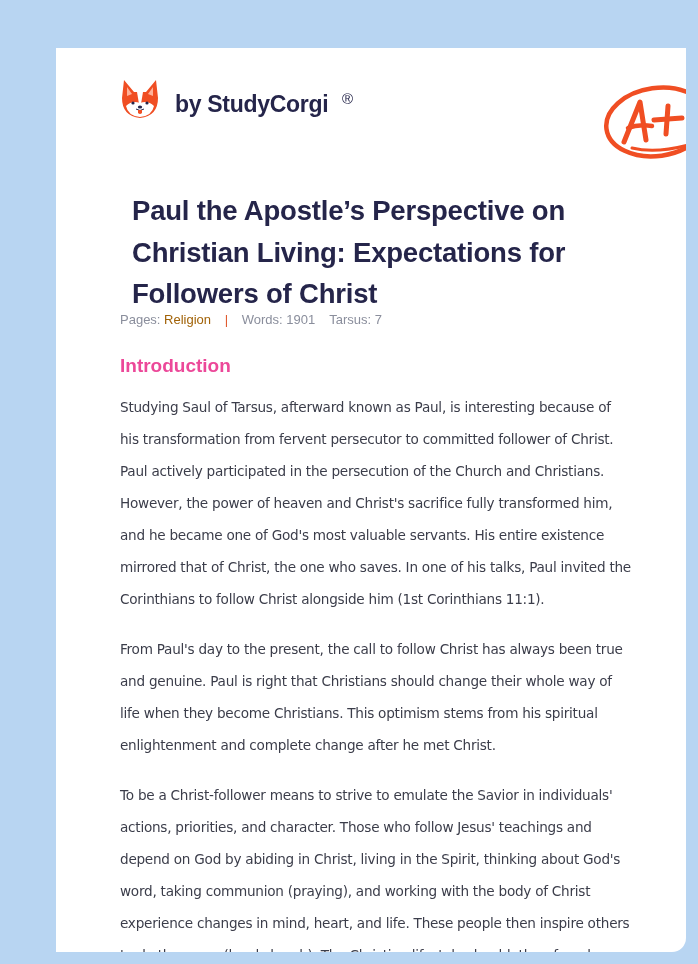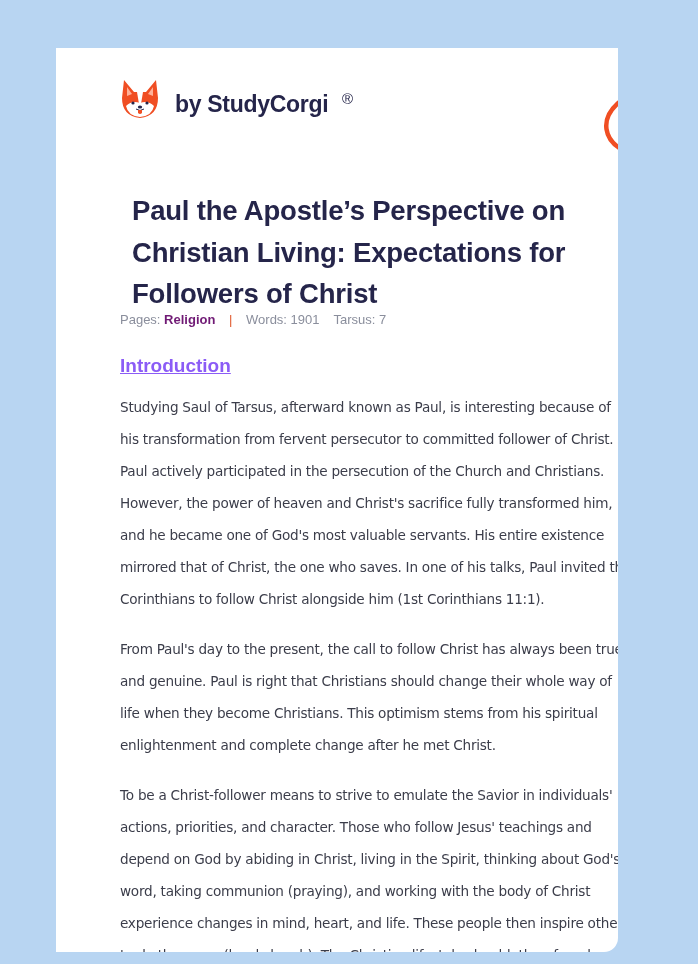--- a/index.html
+++ b/index.html
@@ -4,40 +4,40 @@
 <style>
   html, body { margin: 0; padding: 0; }
   body {
     width: 698px; height: 964px; overflow: hidden;
     background: #b8d5f2;
     font-family: "Liberation Sans", sans-serif;
     position: relative;
   }
   .card {
     position: absolute; left: 56px; top: 48px;
-    width: 562px; height: 904px;
+    width: 630px; height: 904px;
     background: #ffffff;
     border-radius: 0 0 14px 0;
     overflow: hidden;
   }
   .header { position: absolute; left: 64px; top: 26px; width: 540px; height: 70px; }
   .logo { position: absolute; left: 0; top: 2px; width: 40px; height: 46px; }
   .brand { position: absolute; left: 55px; top: 17px; font-weight: bold; font-size: 23px; color: #25254a; letter-spacing: -0.3px; }
   .brand-reg { position: absolute; left: 222px; top: 16px; font-size: 15px; color: #25254a; }
   .grade { position: absolute; left: 482px; top: 10px; width: 110px; height: 80px; }
   .title {
     position: absolute; left: 64px; top: 130px; width: 520px;
     font-weight: bold; font-size: 27.5px; line-height: 41.5px; color: #25254a;
     margin: 12px; letter-spacing: -0.2px;
   }
   .meta { position: absolute; left: 64px; top: 264px; font-size: 13px; color: #8a8e9c; white-space: nowrap; }
-  .meta .val { color: #701a75; font-weight: bold; }
+  .meta .val { color: #a16207; }
   .meta .sep { color: #e0582c; margin: 0 10px; }
   .meta .gap { display: inline-block; width: 7px; }
-  .h2 { position: absolute; left: 64px; top: 307px; font-weight: bold; font-size: 19px; color: #8b5cf6; margin: 0; text-decoration: underline; }
+  .h2 { position: absolute; left: 64px; top: 307px; font-weight: bold; font-size: 19px; color: #ec4899; margin: 0; }
   .body { position: absolute; left: 64px; top: 343px; width: 512px; }
   .body p {
     margin: 0 0 18px 0; font-size: 13.6px; line-height: 32px; color: #3b3d4a;
     font-family: "DejaVu Sans", sans-serif; letter-spacing: -0.25px;
   }
 </style>
 </head>
 <body>
 
 <div class="card">

